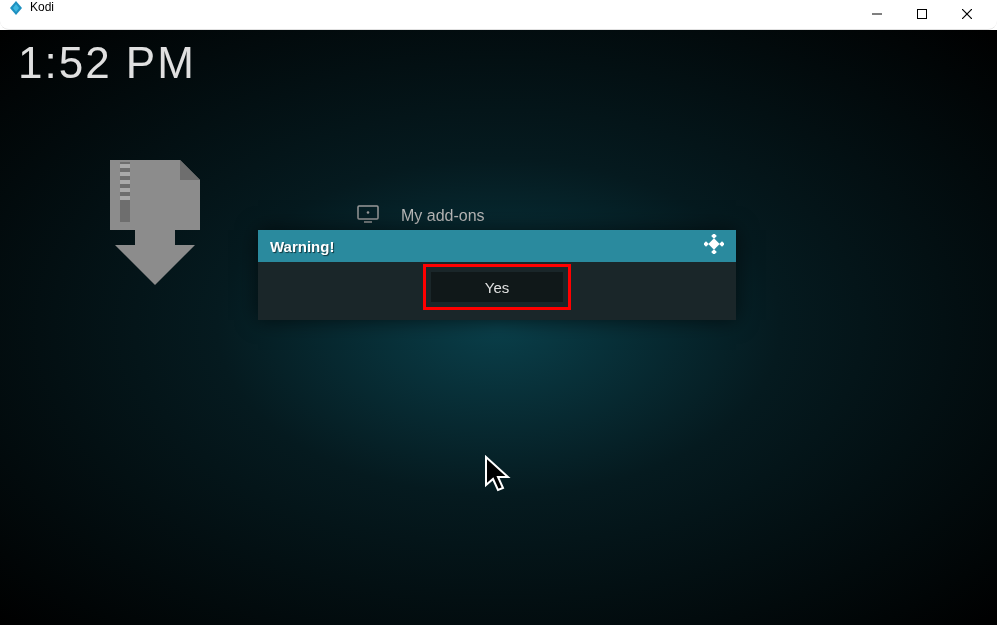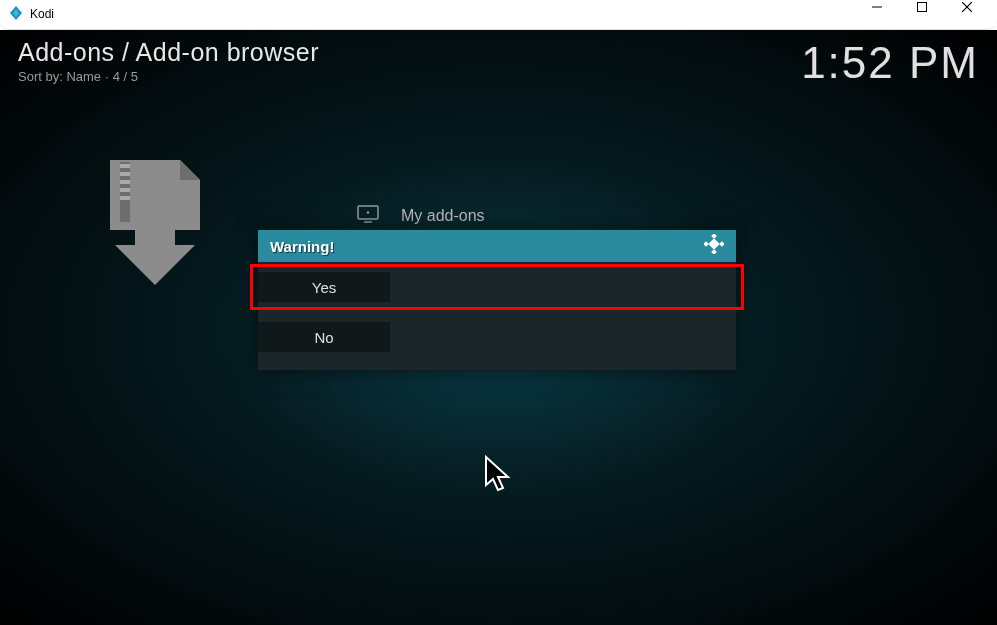--- a/index.html
+++ b/index.html
@@ -8,22 +8,22 @@
     height: 625px;
     font-family: Arial, sans-serif;
     background: #fff;
     overflow: hidden;
     position: relative;
   }
   .titlebar {
     height: 30px;
     background: #fff;
     display: flex;
-    align-items: flex-end;
-    padding: 8px 8px;
+    align-items: flex-start;
+    padding: 0 8px;
     border-bottom: 1px solid #e0e0e0;
     border-radius: 9px;
   }
   .titlebar-icon {
     width: 16px; height: 16px;
     margin-right: 6px;
   }
   .titlebar-title {
     font-size: 12px;
     color: #000;
@@ -118,21 +118,20 @@
     padding: 16px 18px 10px 18px;
     color: #d5d5d5;
     font-size: 14.5px;
     line-height: 1.5;
   }
   .dialog-buttons {
     display: flex;
     justify-content: center;
     gap: 20px;
     padding: 10px 0 18px 0;
-    flex-direction: column;
   }
   .dialog-btn {
     width: 132px;
     height: 30px;
     background: #101819;
     color: #e0e0e0;
     display: flex;
     align-items: center;
     justify-content: center;
     font-size: 15px;
@@ -178,24 +177,20 @@
           <line x1="0" y1="0" x2="10" y2="10" stroke="#000" stroke-width="1.2"></line>
           <line x1="10" y1="0" x2="0" y2="10" stroke="#000" stroke-width="1.2"></line>
         </svg>
     </div>
   </div>
 </div>
 
 <div class="app">
 
   <div class="header">
-    <div>
-      <div class="breadcrumb">Add-ons / Add-on browser</div>
-      <div class="sort-line">Sort by: Name  ·  4 / 5</div>
-    </div>
     <div class="clock">1:52 PM</div>
   </div>
 
   <div class="zip-icon">
     <svg viewBox="0 0 140 140">
       <path d="M30 10 L100 10 L120 30 L120 80 L30 80 Z" fill="#8c8c8c"></path>
       <path d="M100 10 L100 30 L120 30 Z" fill="#6e6e6e"></path>
       <rect x="40" y="12" width="10" height="60" fill="#6e6e6e"></rect>
       <g fill="#8c8c8c">
         <rect x="40" y="14" width="10" height="4" fill="#aaa"></rect>
@@ -229,21 +224,20 @@
           <rect x="16" y="8" width="4" height="4" transform="rotate(45 18 10)" fill="#fff"></rect>
           <rect x="8" y="16" width="4" height="4" transform="rotate(45 10 18)" fill="#fff"></rect>
           <rect x="6" y="6" width="8" height="8" transform="rotate(45 10 10)" fill="#fff"></rect>
         </svg>
       </span>
     </div>
     <div class="dialog-buttons">
       <div class="highlight-box">
         <div class="dialog-btn">Yes</div>
       </div>
-      <div class="dialog-btn">No</div>
     </div>
   </div>
 
   <div class="cursor">
     <svg viewBox="0 0 32 40">
       <path d="M4 2 L4 30 L11 24 L16 35 L21 33 L16 22 L26 22 Z" fill="#000" stroke="#fff" stroke-width="2"></path>
     </svg>
   </div>
 
 </div>

